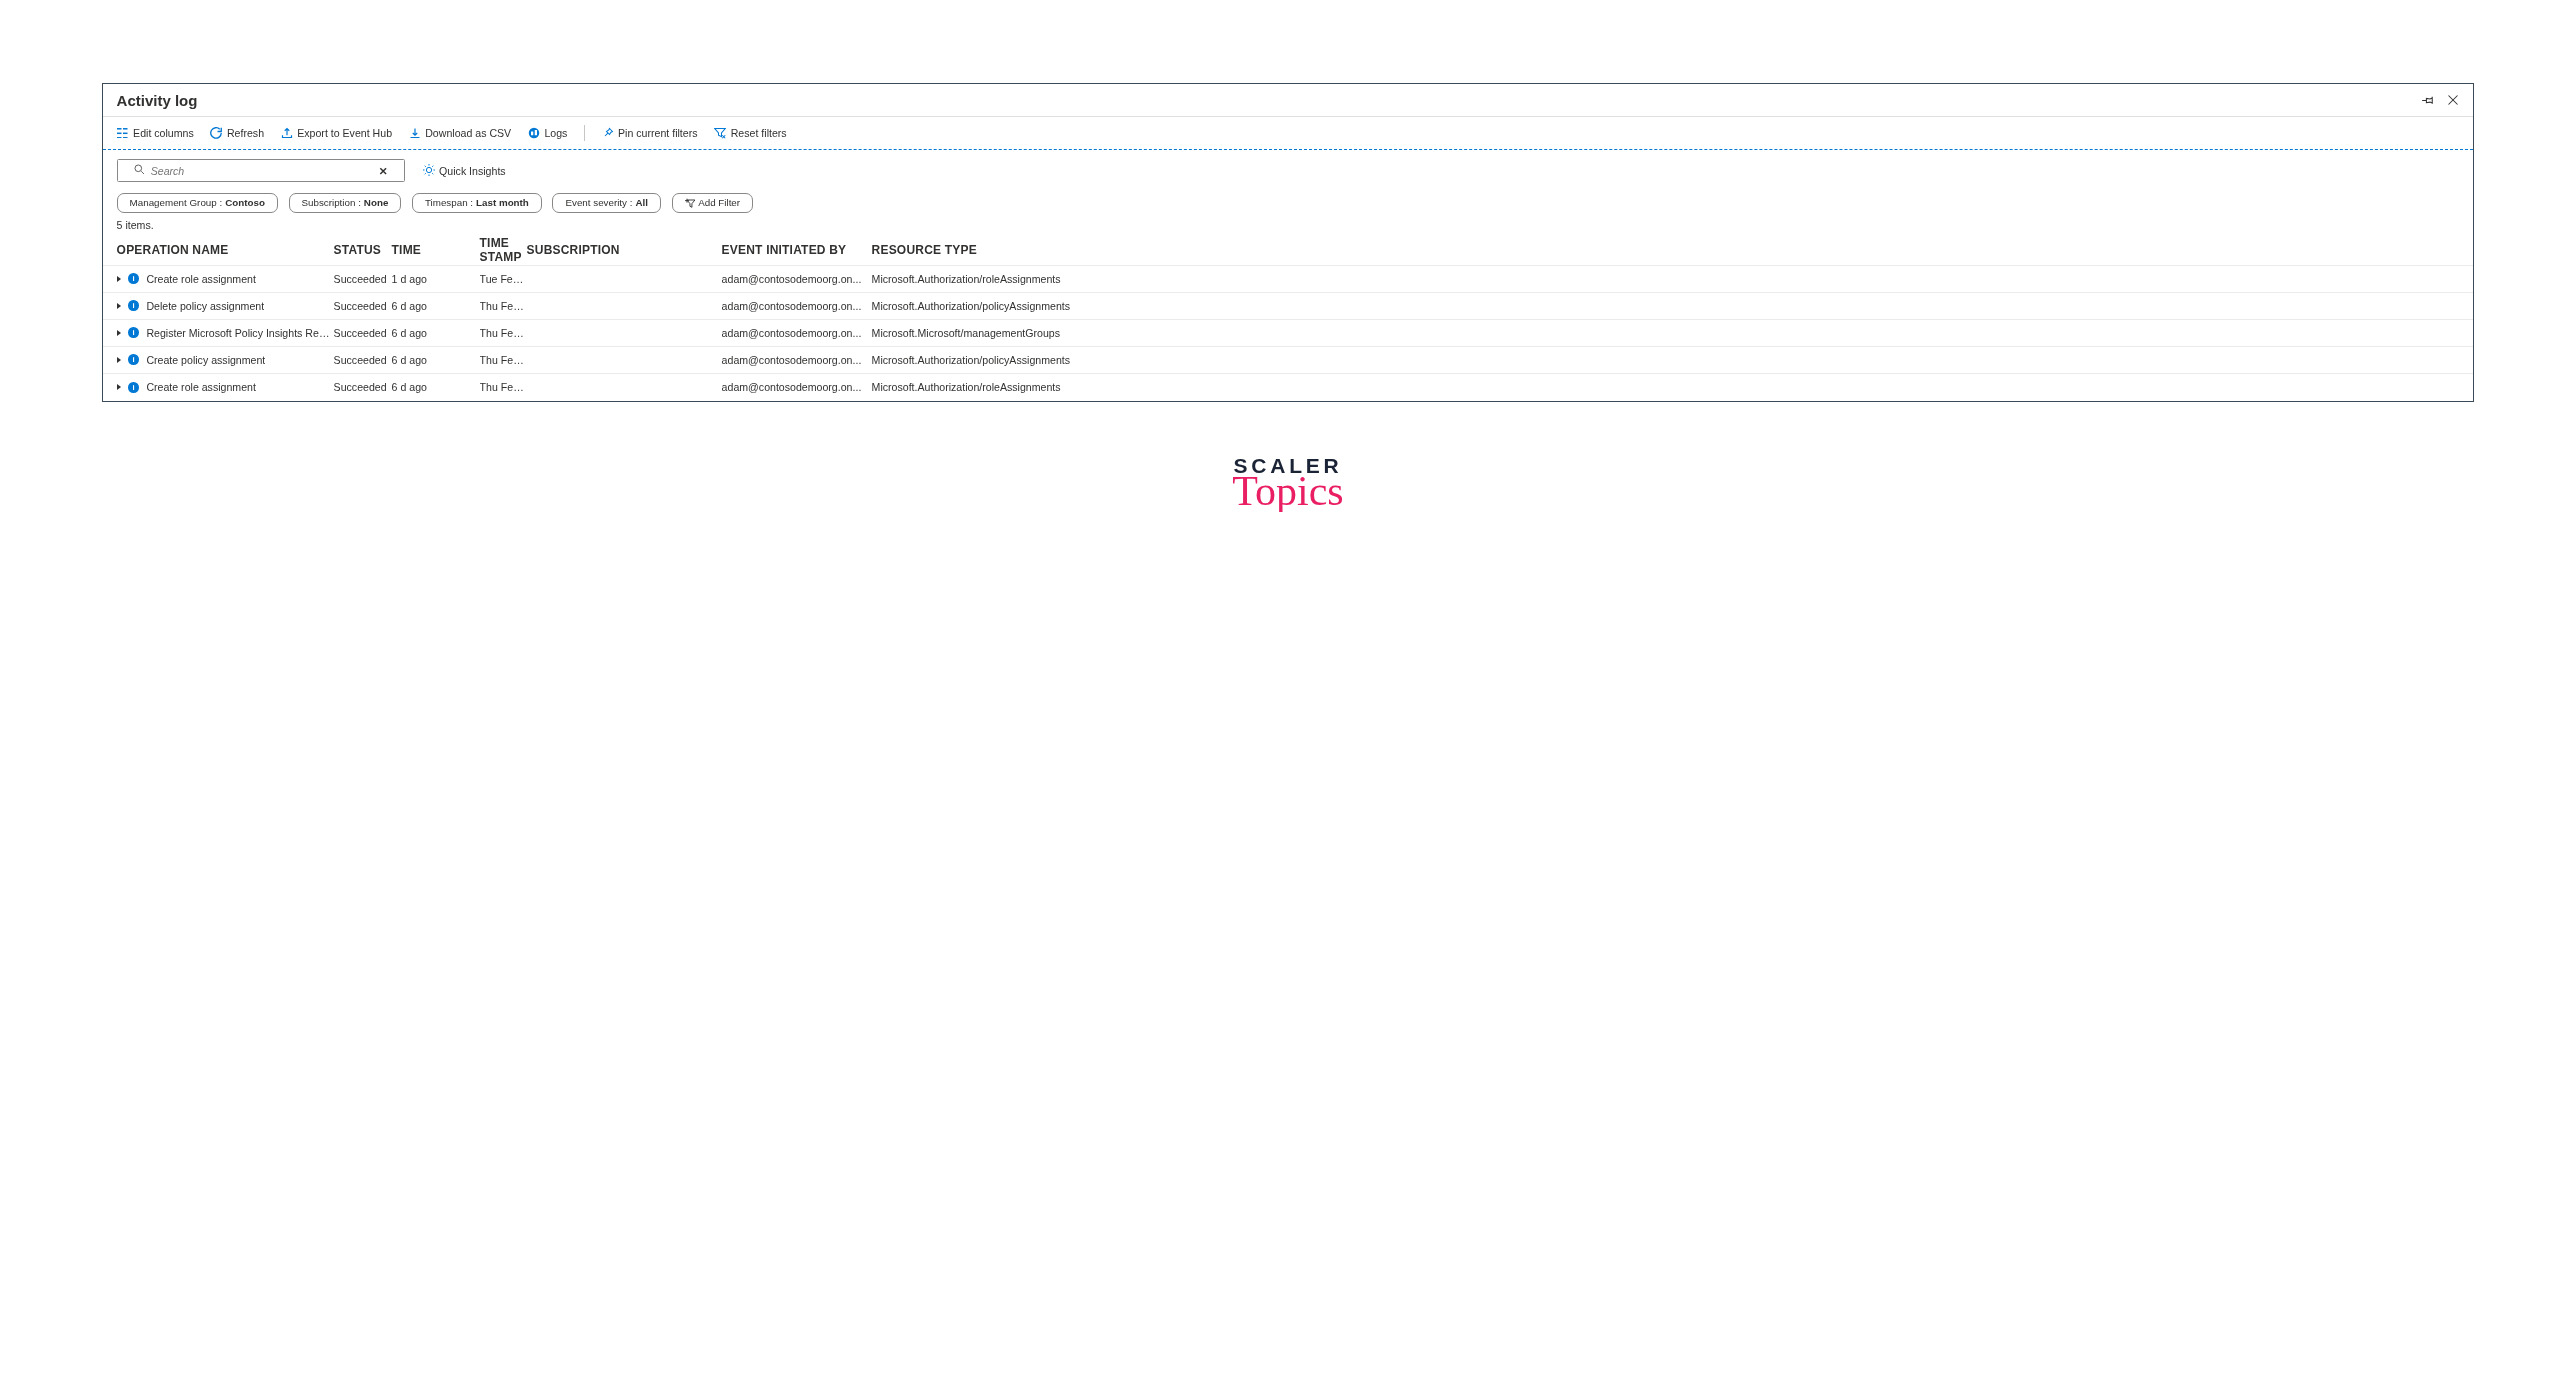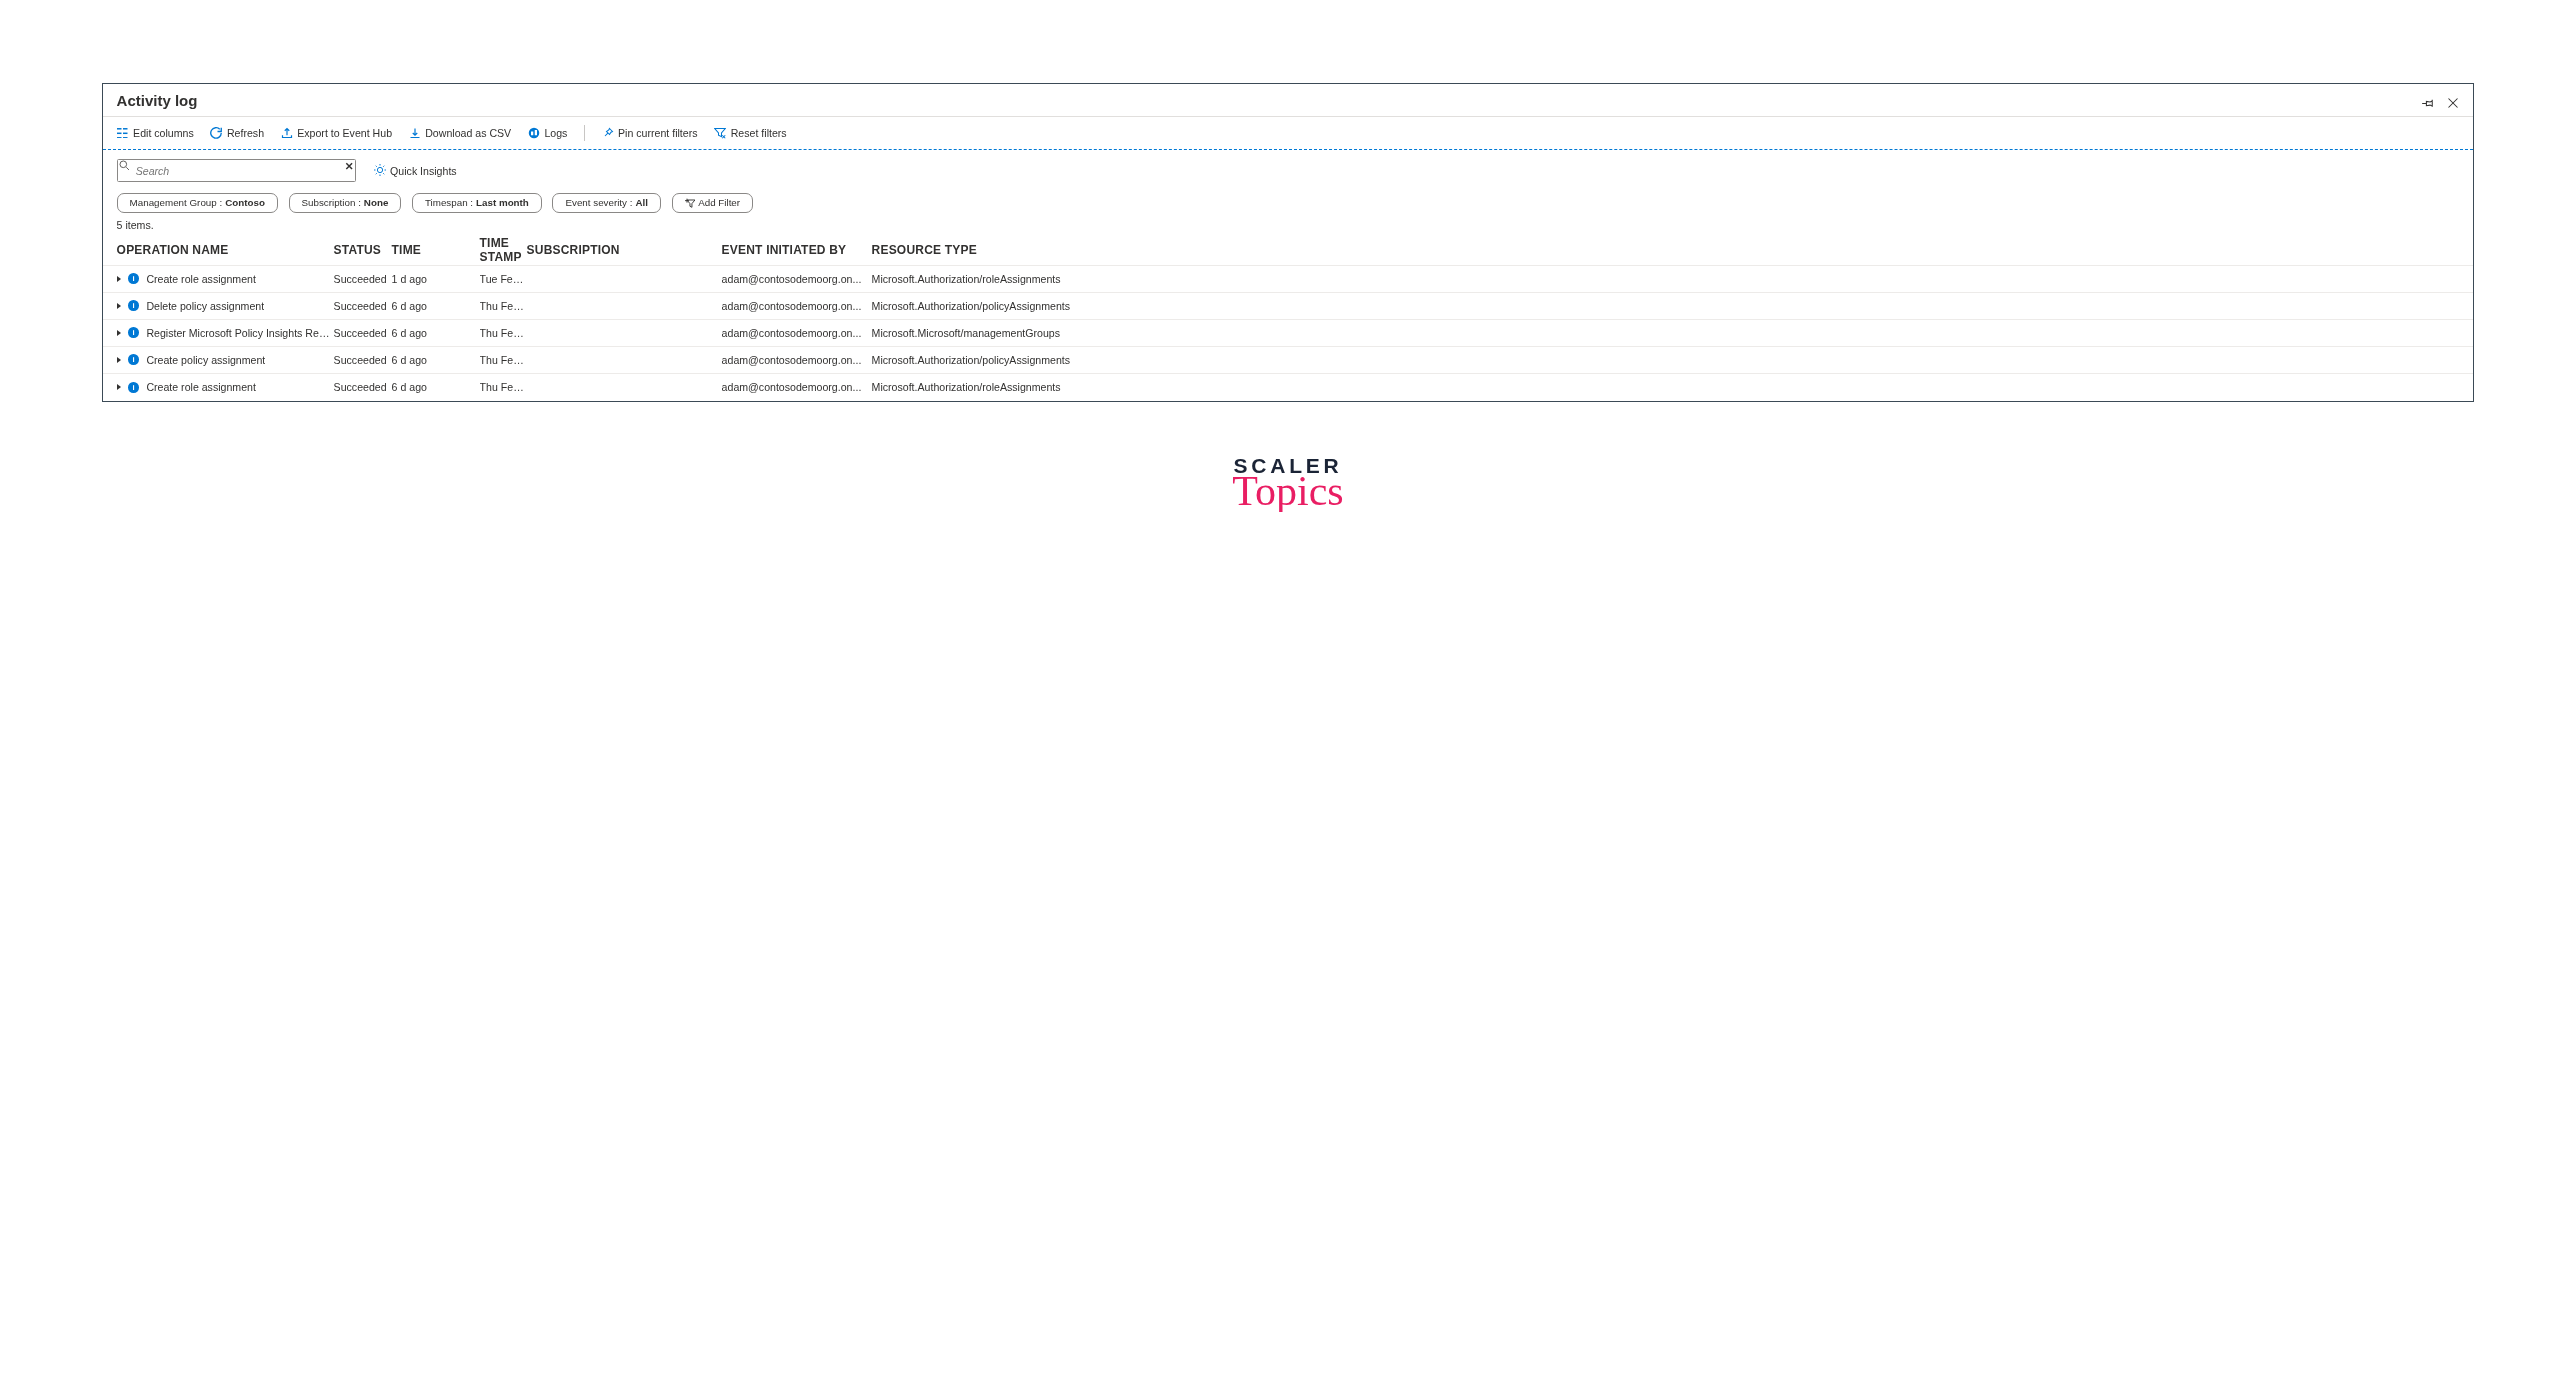--- a/index.html
+++ b/index.html
@@ -13,21 +13,21 @@
   }
   .outer {
     padding: 83px 102px 0 102px;
   }
   .panel {
     border: 0.8px solid #3b4a56;
     background: #fff;
   }
   .titlebar {
     display: flex;
-    align-items: flex-end;
+    align-items: center;
     padding: 7.6px 13.6px;
     border-bottom: 0.8px solid #e1dfdd;
   }
   .title {
     font-size: 15px;
     font-weight: 600;
     flex: 1;
   }
   .title-actions {
     display: flex;
@@ -62,25 +62,26 @@
     padding: 9px 13.6px 6px 13.6px;
   }
   .row1 {
     display: flex;
     align-items: center;
     gap: 18px;
     margin-bottom: 10.6px;
   }
   .searchbox {
     display: flex;
-    width: 239px;
+    align-items: center;
+    width: 288px;
     height: 23px;
     border: 0.8px solid #8a8886;
     border-radius: 1.5px;
-    padding: 0 1px;
+    padding: 0 16px;
     gap: 4.5px;
   }
   .searchbox input {
     flex: 1;
     border: none;
     outline: none;
     font-size: 10.6px;
     font-style: italic;
     color: #605e5c;
     background: transparent;

